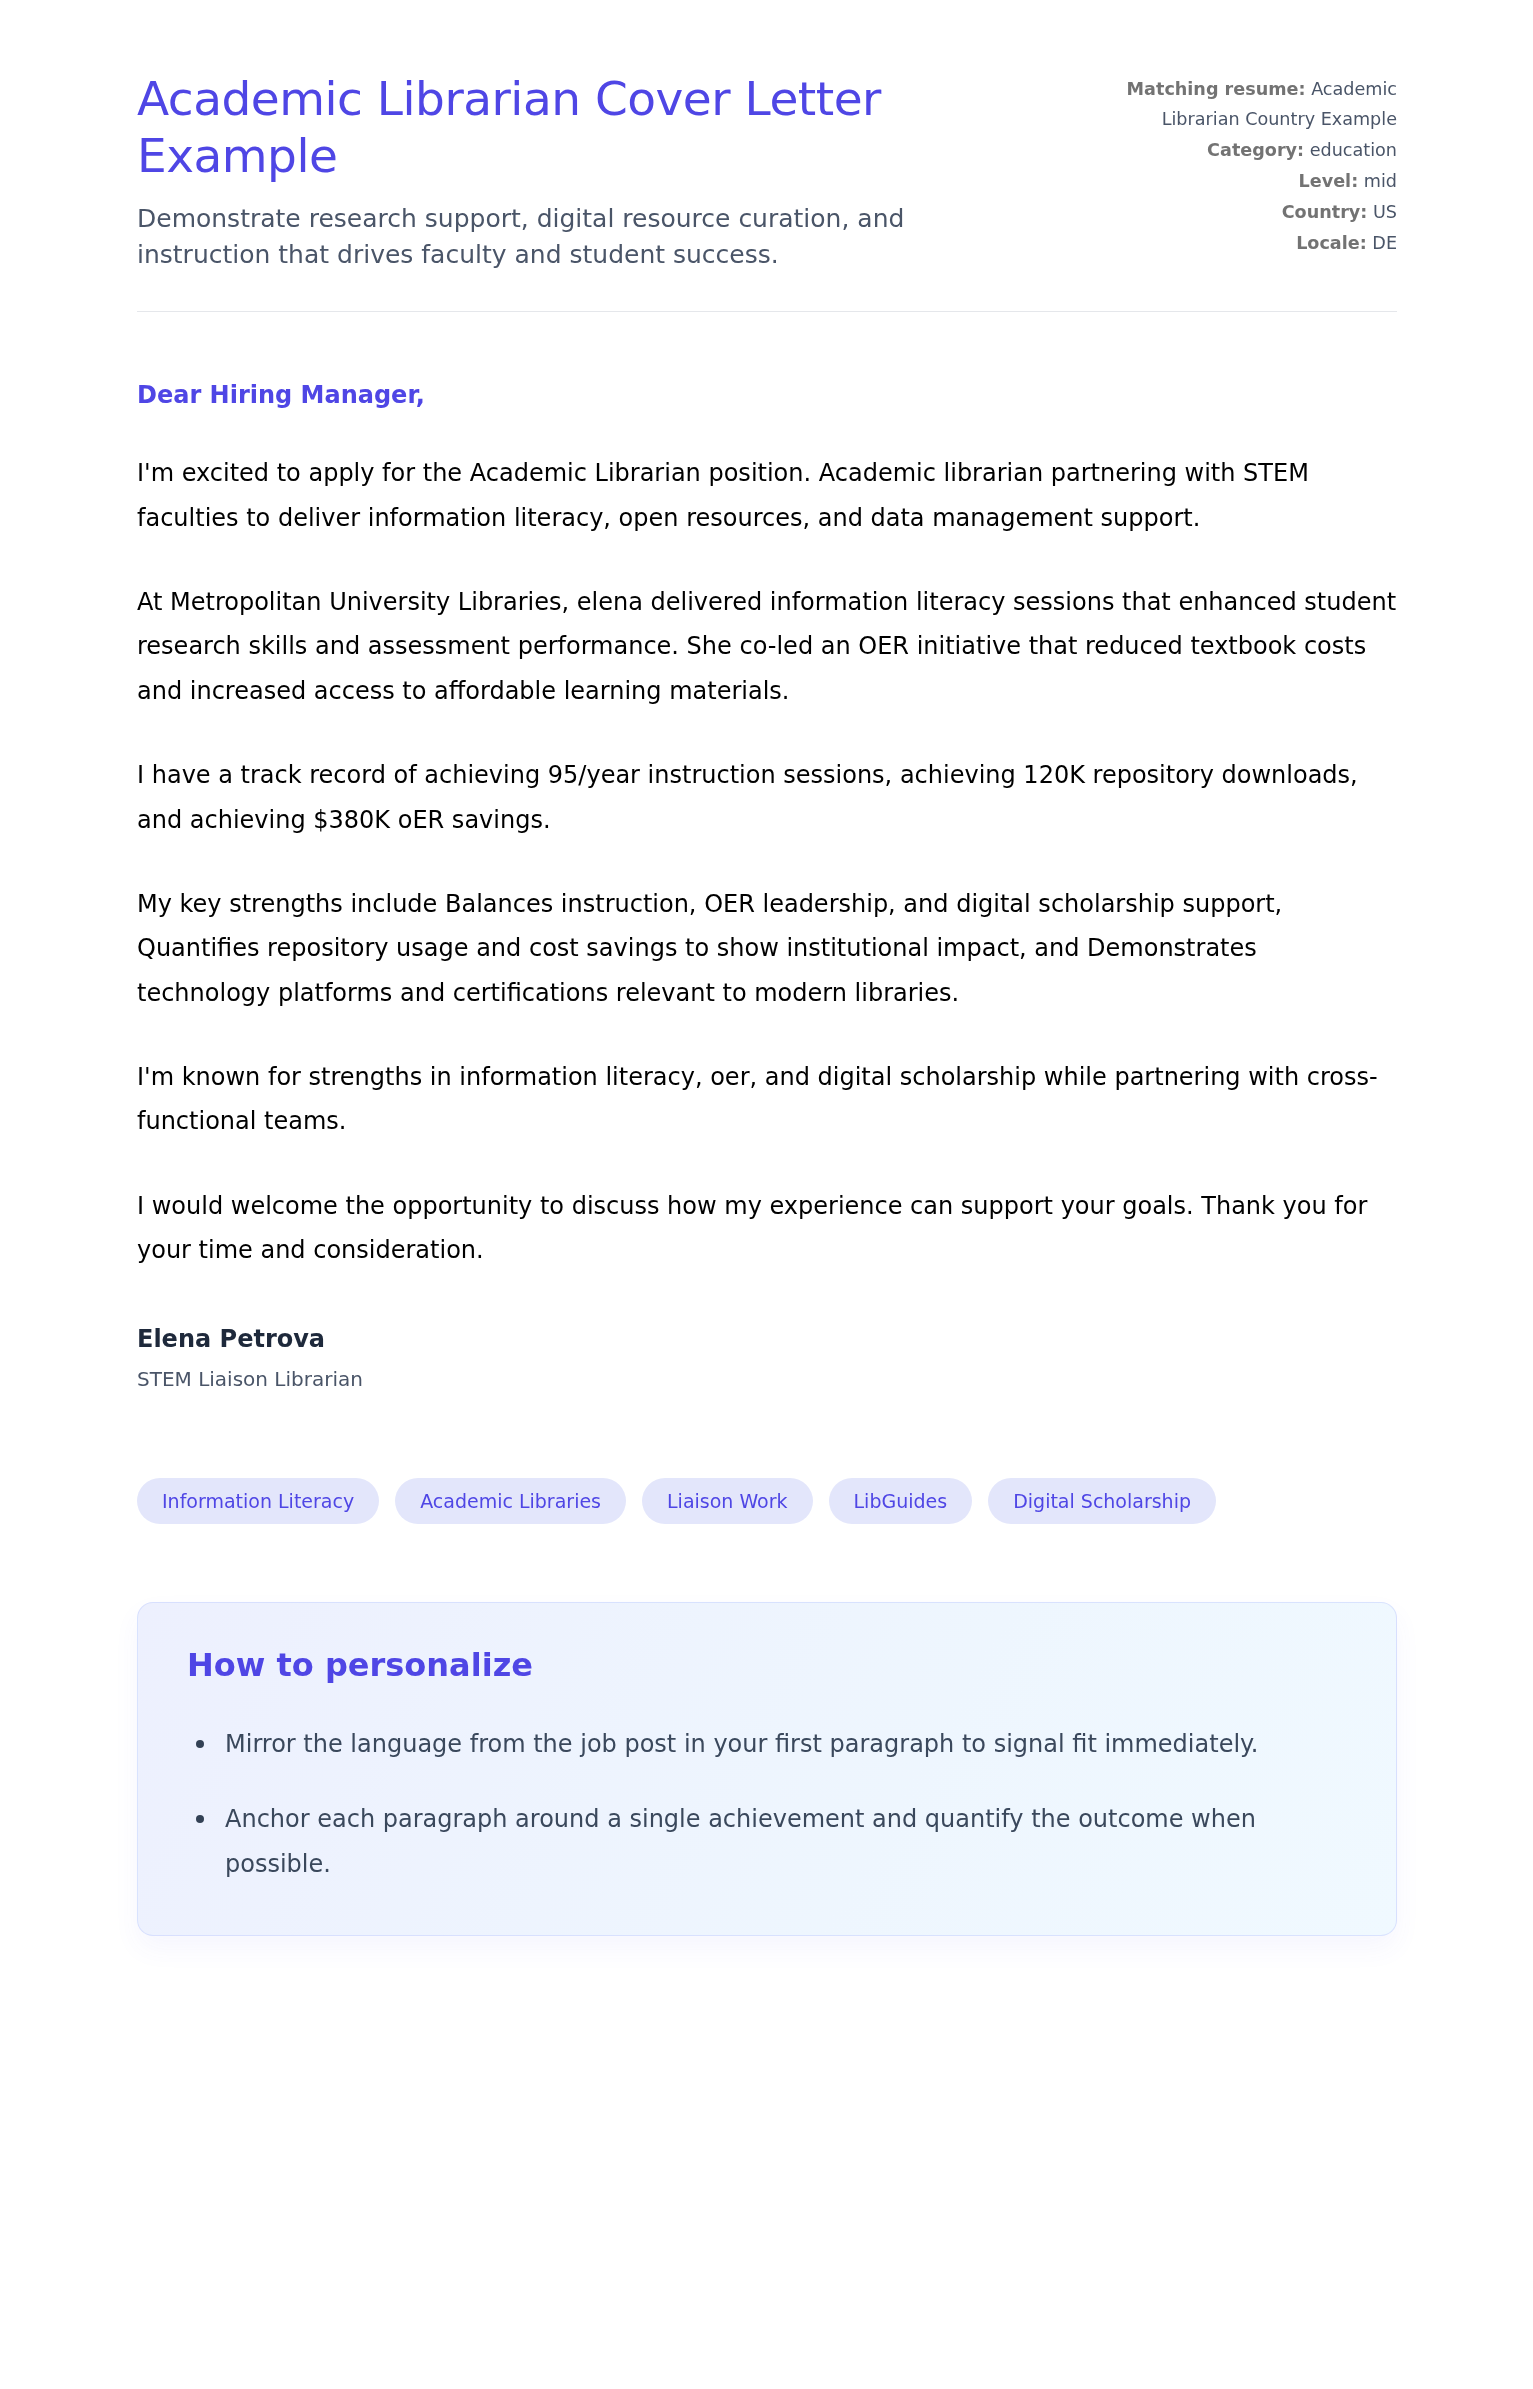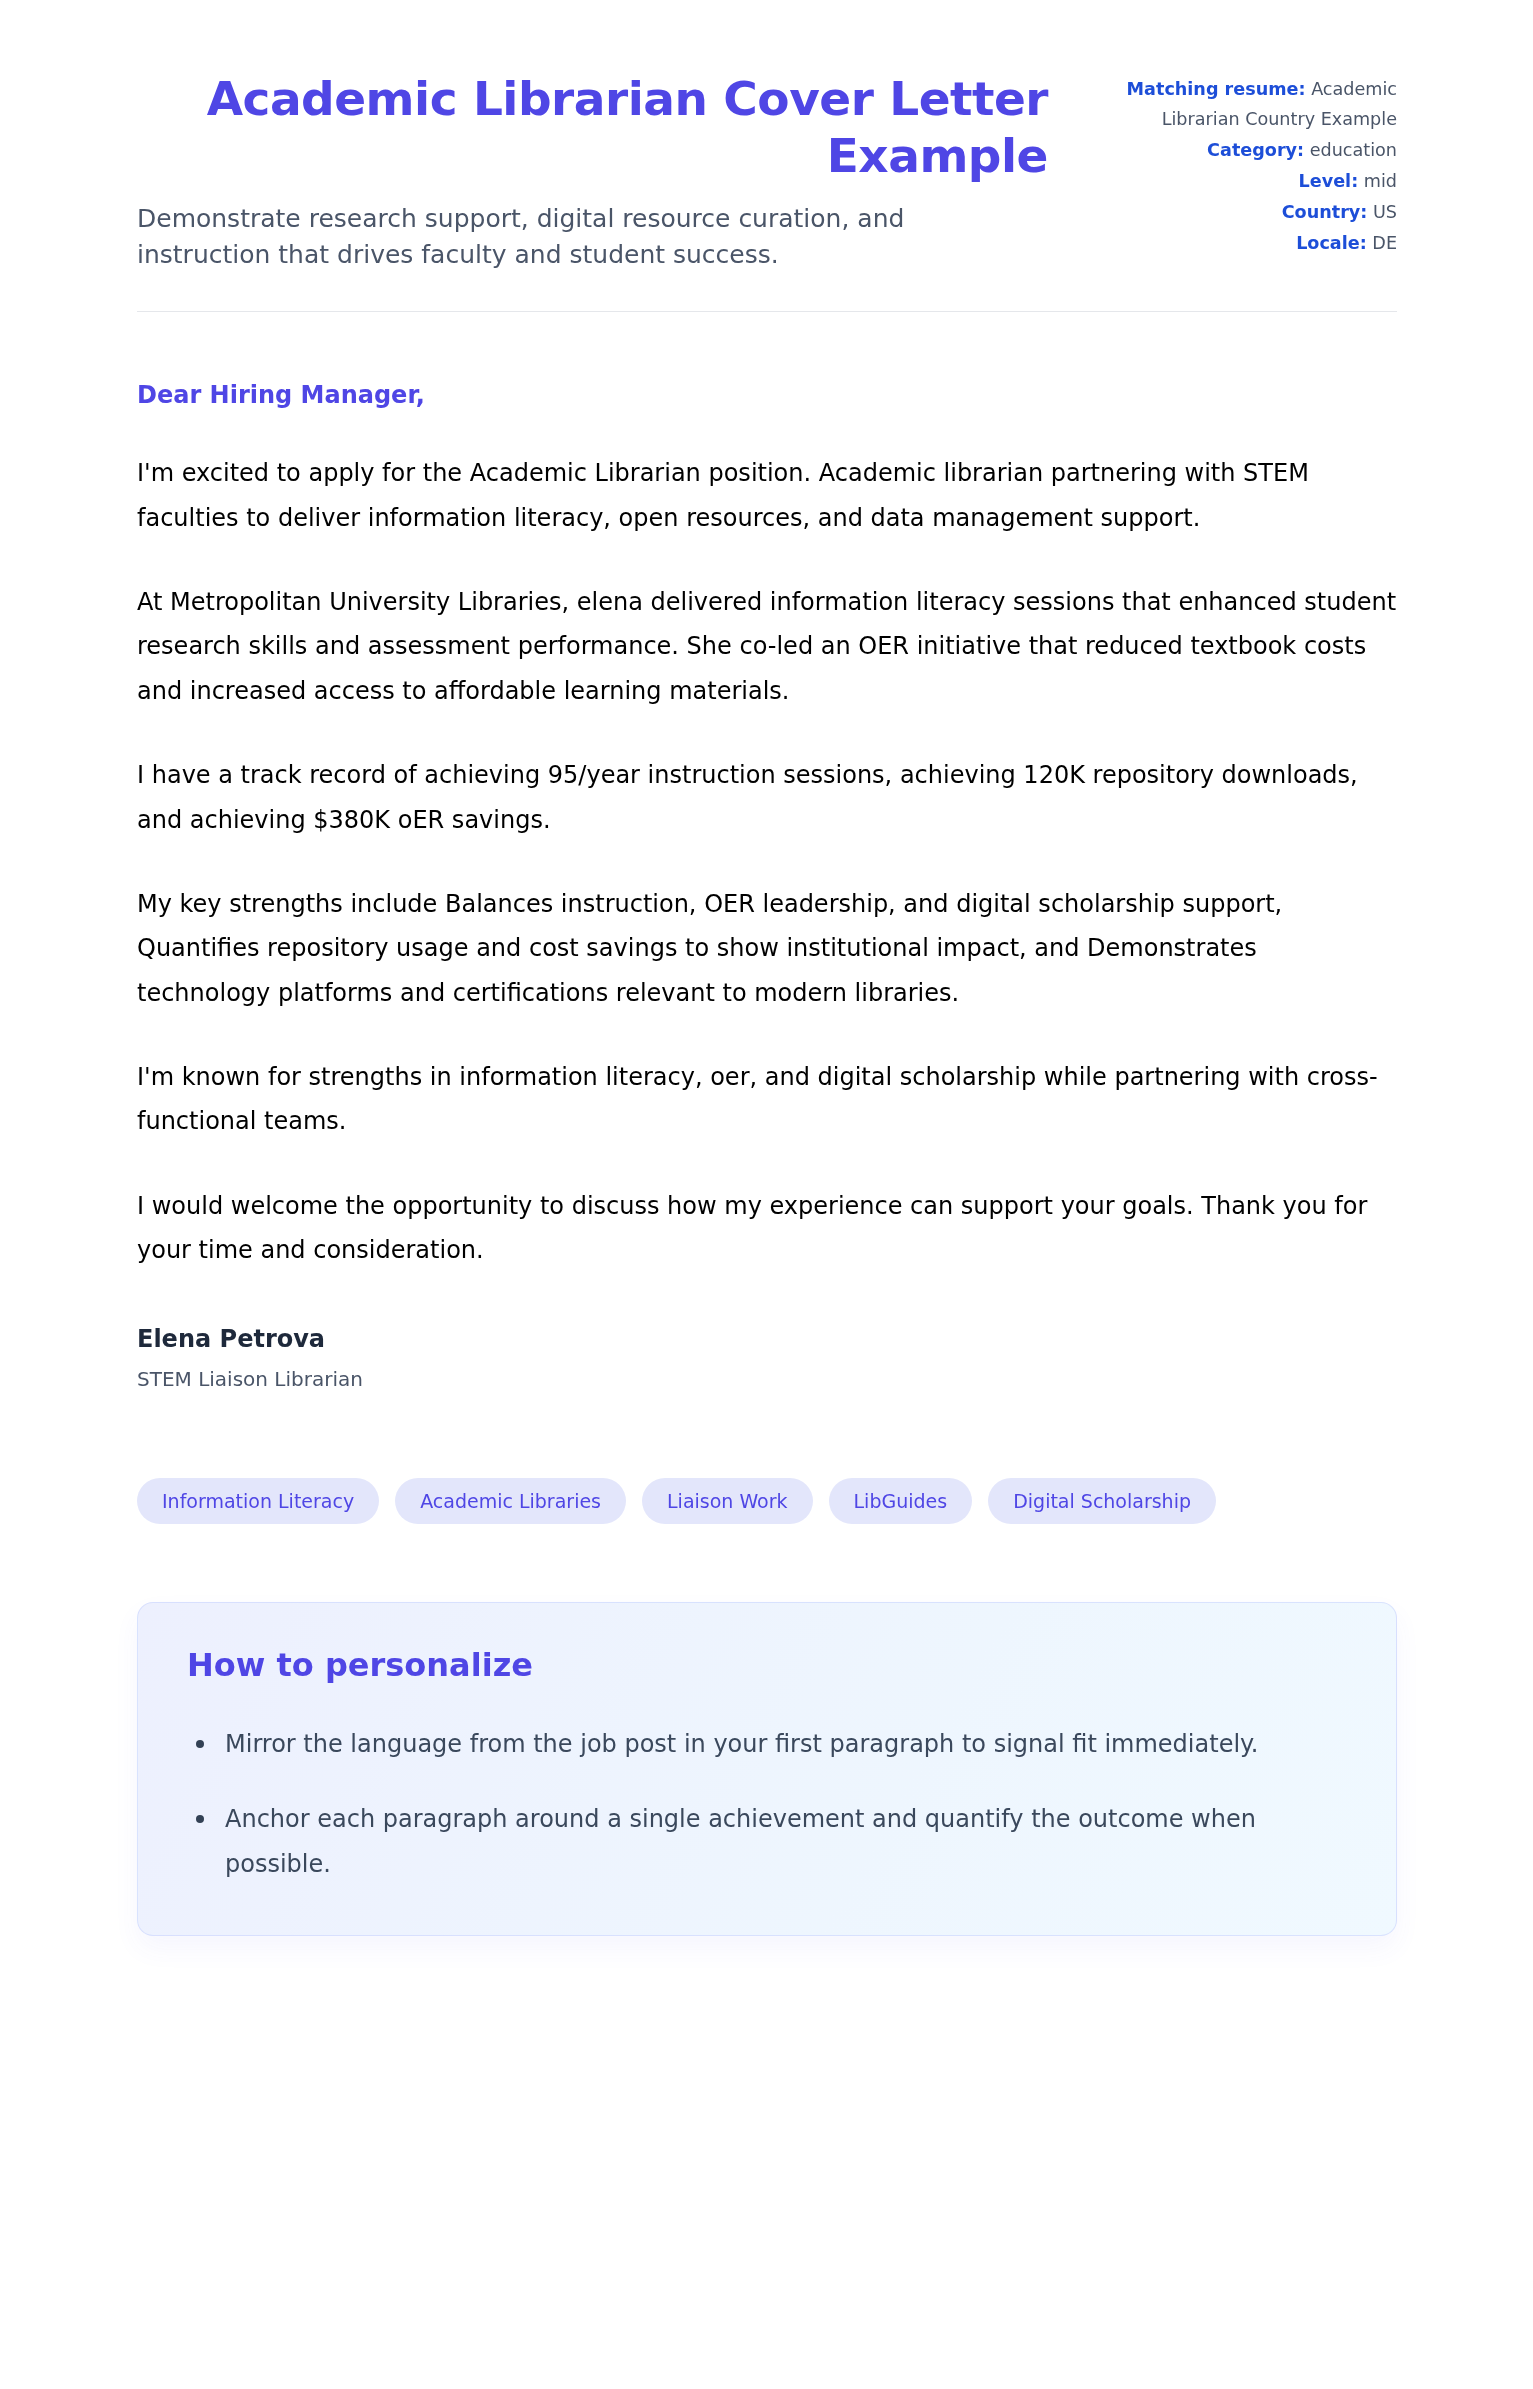--- a/index.html
+++ b/index.html
@@ -15,43 +15,42 @@
     padding: 70px 137px 54px 137px;
   }
 
   
   .header { display: flex; justify-content: space-between; gap: 36px; }
   .header-main { flex: 0 1 911px; max-width: 911px; }
   .page-title {
     margin: 0 0 16px 0;
     font-size: 47px;
     line-height: 1.22;
-    font-weight: bold;
+    font-weight: normal;
     color: #4f46e5;
     letter-spacing: -0.5px;
-    text-align: right;
   }
   .page-subtitle {
     margin: 0;
     font-size: 25px;
     line-height: 1.45;
     font-weight: normal;
     color: #4a5568;
     max-width: 902px;
   }
   .meta-panel {
     flex: 0 0 271px;
     width: 271px;
     text-align: right;
     font-size: 17.6px;
     line-height: 1.75;
     color: #4a5568;
     padding-top: 3.6px;
   }
-  .meta-label { font-weight: bold; color: #1d4ed8; }
+  .meta-label { font-weight: bold; color: #737373; }
   .meta-value { color: #4a5568; }
 
   .header-divider {
     border: none;
     border-top: 1.8px solid #e5e7eb;
     margin: 38px 0 0 0;
   }
 
   
   .letter { margin-top: 69px; }

